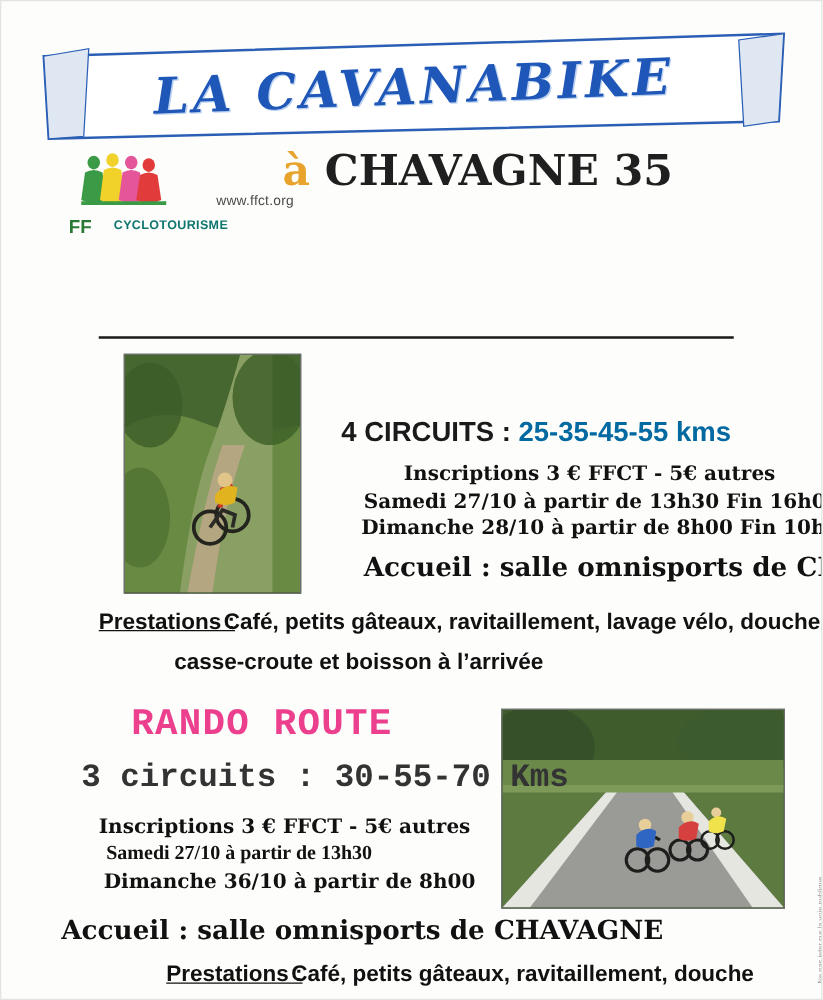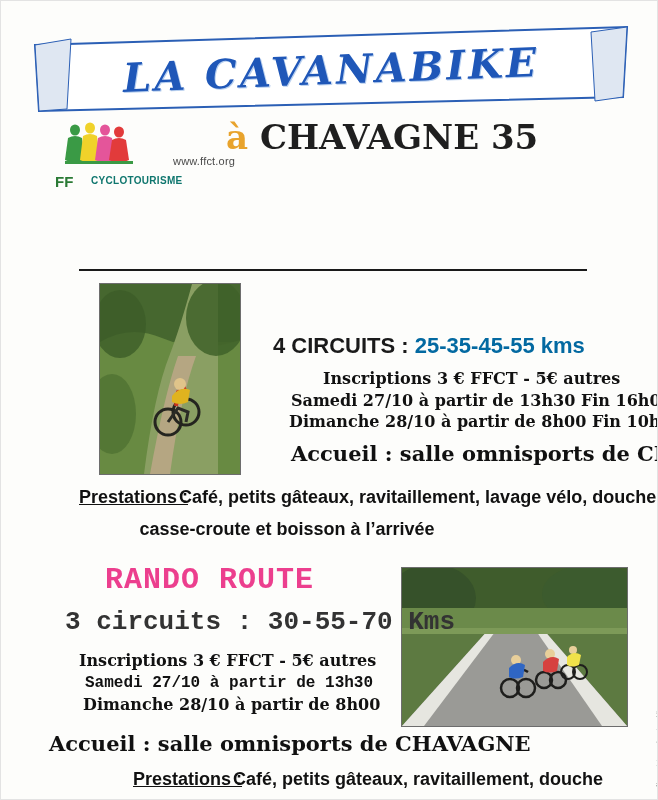--- a/index.html
+++ b/index.html
@@ -290,21 +290,21 @@
     font-family: "DejaVu Serif", serif;
     font-weight: bold;
     font-size: 16px;
     color: #111;
     white-space: nowrap;
   }
   .line-sam-route {
     position: absolute;
     left: 84px;
     top: 673px;
-    font-family: Liberation Mono, monospace;
+    font-family: Liberation Serif, serif;
     font-weight: bold;
     font-size: 16px;
     color: #111;
     white-space: nowrap;
   }
   .line-dim-route {
     position: absolute;
     left: 82px;
     top: 694px;
     font-family: "DejaVu Serif", serif;
@@ -460,21 +460,21 @@
         <circle cx="171" cy="82" r="4" fill="#e8cf9a"></circle>
         <path d="M165 89 q7 -7 14 -2 l-2 10 q-7 3 -12 0 z" fill="#f0e24a"></path>
       </g>
     </svg>
   </div>
 
   <div class="rando-route-title">RANDO ROUTE</div>
   <div class="circuits-route">3 circuits : 30-55-70 Kms</div>
   <div class="line-ins-route">Inscriptions 3 € FFCT - 5€ autres</div>
   <div class="line-sam-route">Samedi 27/10 à partir de 13h30</div>
-  <div class="line-dim-route">Dimanche 28/10 à partir de 8h00</div>
+  <div class="line-dim-route">Dimanche 36/10 à partir de 8h00</div>
   <div class="accueil-route">Accueil : salle omnisports de CHAVAGNE</div>
 
   <div class="prest-route-label">Prestations :</div>
   <div class="prest-route-text"> Café, petits gâteaux, ravitaillement, douche</div>
 
   <div class="side-credit">Ne pas jeter sur la voie publique</div>
 
 </div>
 
 </body></html>

